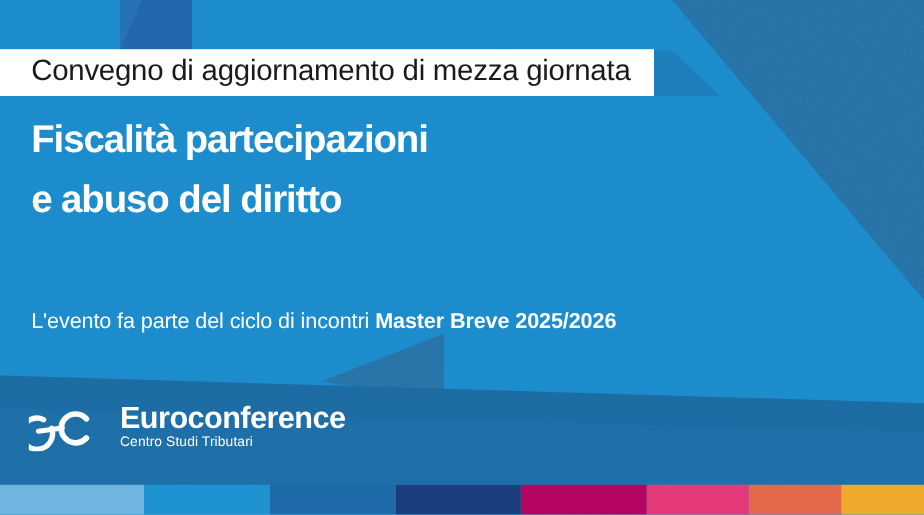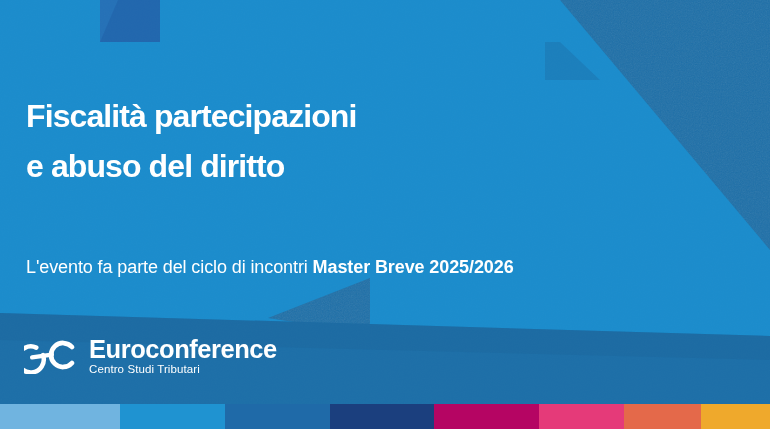--- a/index.html
+++ b/index.html
@@ -89,22 +89,22 @@
     font-weight: 700;
   }
 
   
   #logo {
     position: absolute;
     left: 24px;
     top: 336px;
     z-index: 5;
     display: flex;
-    align-items: flex-start;
-    gap: 11px;
+    align-items: flex-end;
+    gap: 22px;
   }
   #logo-mark {
     display: block;
     width: 54px;
     height: 38px;
   }
   #logo-words {
     display: flex;
     flex-direction: column;
     justify-content: center;
@@ -172,20 +172,23 @@
       <polygon points="370,278 370,334 268,318" fill="#1d6fa8"></polygon>
       <polygon points="370,278 370,334 268,318" fill="#174e88" opacity="0.40" filter="url(#grain)"></polygon>
 
       <polygon points="0,313 770,336 770,404 0,404" fill="#1d6fa8"></polygon>
       <polygon points="0,313 770,336 770,360 0,340" fill="#1a6399" opacity="0.30"></polygon>
 
       <rect x="0" y="0" width="770" height="429" fill="#0d4f86" opacity="0.06" filter="url(#grain)"></rect>
     </svg>
   </div>
 
+  <div id="eyebrow-banner" style="background: rgb(255, 255, 255);">
+    <span id="eyebrow-text" style="color: rgb(26, 26, 26);">Convegno di aggiornamento di mezza giornata</span>
+  </div>
 
   <div id="headline">
     <div class="headline-line">Fiscalità partecipazioni</div>
     <div class="headline-line">e abuso del diritto</div>
   </div>
 
   <div id="subtitle"><span>L'evento fa parte del ciclo di incontri </span><span class="strong">Master Breve 2025/2026</span></div>
 
   <div id="logo">
     <svg id="logo-mark" viewBox="0 0 108 76">

